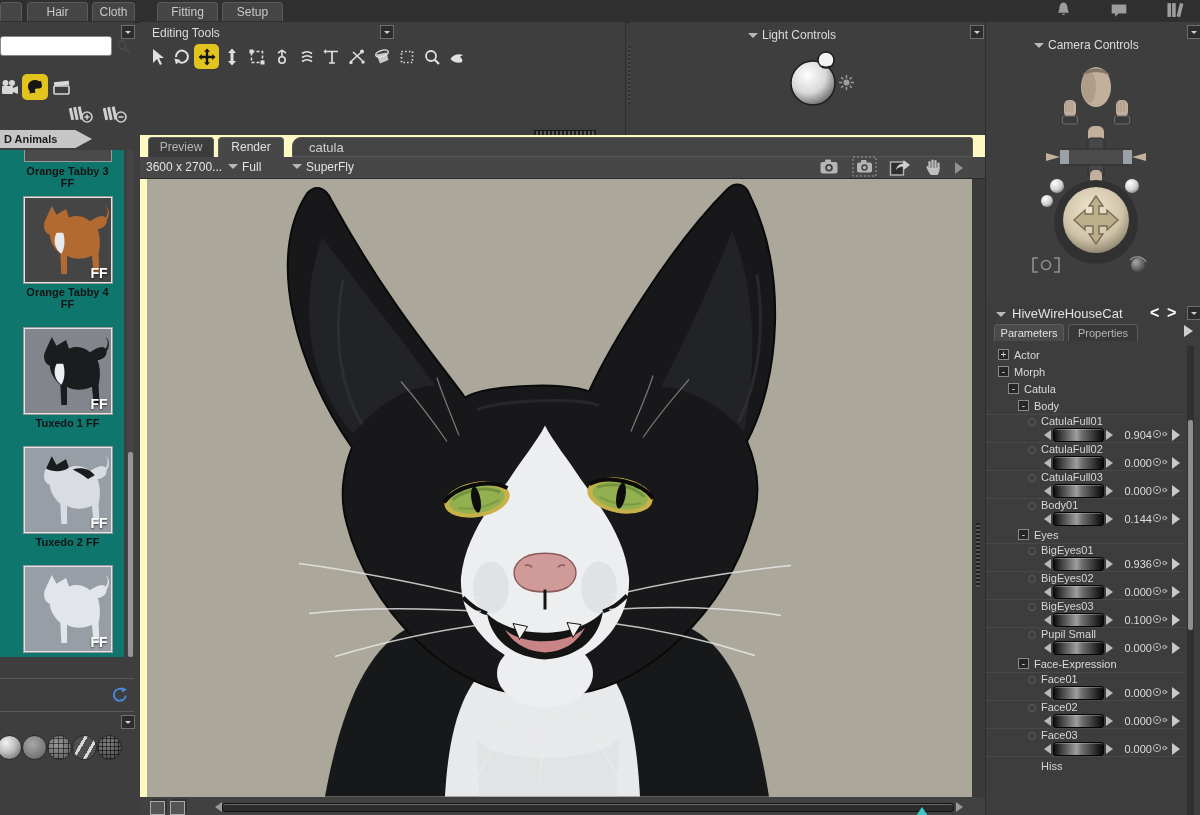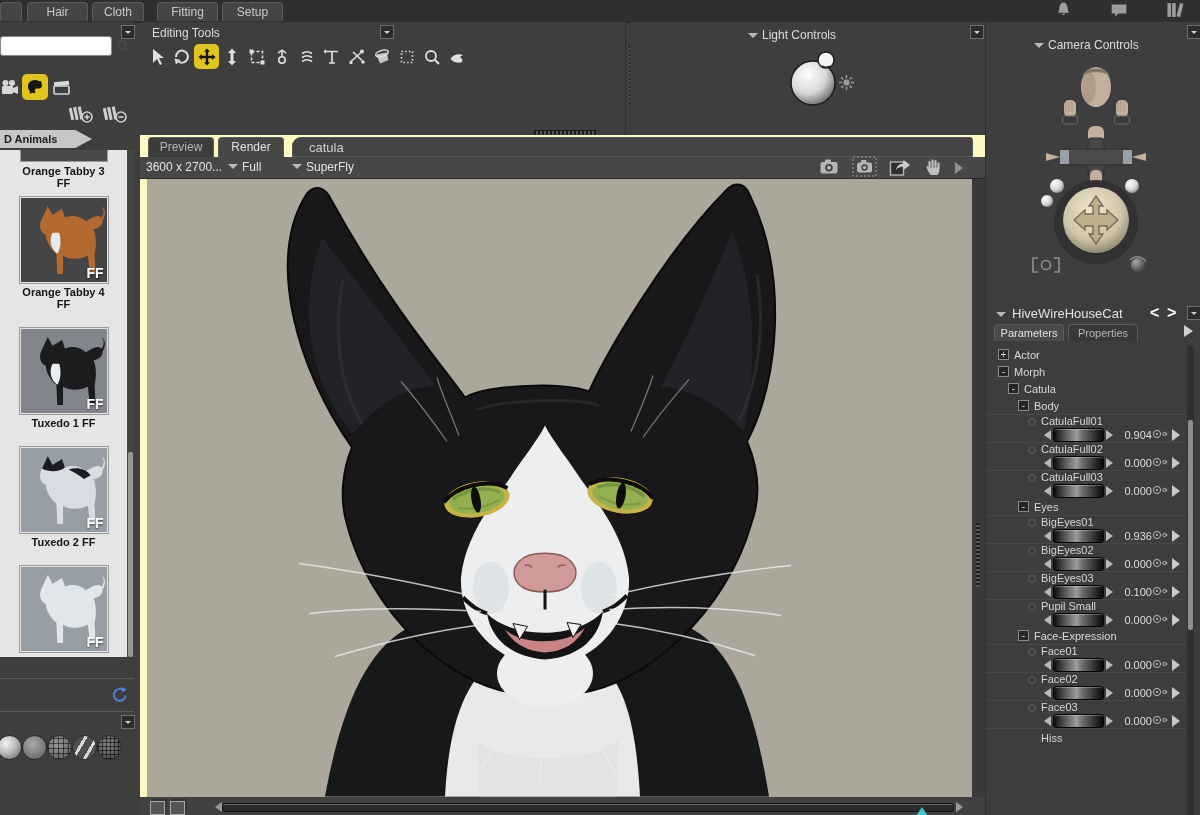--- a/index.html
+++ b/index.html
@@ -25,22 +25,22 @@
   
   #sidebar{left:0;top:22px;width:134px;height:793px;background:#3e3e3e;}
   #side-search{position:absolute;left:0px;top:14px;width:112px;height:20px;background:#fff;border:1px solid #888;
     border-radius:3px;font-size:12px;color:#222;padding:0 6px;box-sizing:border-box;}
   #side-iconrow{position:absolute;left:0;top:52px;width:134px;height:34px;}
   .pal-btn{position:absolute;left:22px;top:0px;width:26px;height:26px;background:#e2c41f;border-radius:5px;
     display:flex;align-items:center;justify-content:center;}
   #animals-tab{position:absolute;left:0;top:108px;width:92px;height:18px;background:#c6c6c6;color:#1d1d1d;
     font-weight:bold;font-size:11px;line-height:18px;padding-left:4px;box-sizing:border-box;
     clip-path:polygon(0 0,82% 0,100% 50%,82% 100%,0 100%);}
-  #library-list{position:absolute;left:0;top:128px;width:127px;height:507px;background:#e5e5e5;overflow:hidden;
-    display:flex;flex-direction:column;align-items:center;}
+  #library-list{position:absolute;left:0;top:128px;width:113px;height:507px;background:#0f766e;overflow:hidden;
+    display:flex;flex-direction:column;align-items:center;padding-left:11px;}
   .lib-sliver{width:88px;height:12px;background:#4a4a4a;border:1px solid #9a9a9a;border-top:none;box-sizing:border-box;}
   .lib-thumb{position:relative;width:88px;height:86px;border:1px solid #e4e4e4;outline:1px solid #9a9a9a;box-sizing:border-box;}
   .lib-thumb svg{width:100%;height:100%;display:block;}
   .lib-wm{position:absolute;right:3px;bottom:1px;color:#fff;font-weight:bold;font-size:14px;text-shadow:0 1px 2px rgba(0,0,0,.6);}
   .lib-label{margin-top:3px;text-align:center;font-size:11px;font-weight:bold;color:#141414;line-height:12px;}
   #side-scroll{position:absolute;left:127px;top:128px;width:7px;height:507px;background:#454545;}
   #side-scroll .thumb{position:absolute;left:1px;top:302px;width:5px;height:205px;background:#979797;border-radius:2px;}
   #side-refresh{position:absolute;left:0;top:656px;width:134px;height:33px;border-top:1px solid #5a5a5a;}
   #side-styles{position:absolute;left:0;top:689px;width:134px;height:104px;border-top:1px solid #5a5a5a;}
   .ball{position:absolute;top:23px;width:25px;height:25px;border-radius:50%;border:1px solid #2a2a2a;box-sizing:border-box;}
@@ -123,21 +123,21 @@
         <path style="fill:var(--c-cap)" d="M22 20 L28 7 L33 16 L43 10 L46 19 C40 24 29 24 22 20 Z"></path>
         <path style="fill:var(--c-cap)" d="M50 21 C58 18 68 20 73 27 L66 31 C60 26 55 24 50 21 Z"></path>
       </symbol>
     </defs>
   </svg>
 
   <div class="abs" id="topbar">
     <div id="top-tabs">
         <div class="top-tab partial" style="left: 0px;"></div>
         <div class="top-tab" style="left: 27px; width: 61px; padding: 0px;">Hair</div>
-        <div class="top-tab" style="left: 92px; width: 52px; padding: 0px;">Cloth</div>
+        <div class="top-tab" style="left: 92px; width: 43px; padding: 0px;">Cloth</div>
         <div class="top-tab" style="left: 157px; width: 61px; padding: 0px;">Fitting</div>
         <div class="top-tab" style="left: 222px; width: 61px; padding: 0px;">Setup</div>
       </div>
     <div id="topright-icons">
       <span>
         <svg width="17" height="17" viewBox="0 0 16 16">
             <path d="M8,1.5 C5.2,1.5 4.2,4.5 4.1,7.5 L3,11 H13 L11.9,7.5 C11.8,4.5 10.8,1.5 8,1.5 Z" fill="#9d9d9d"></path>
             <path d="M6.4,12 a1.7,1.7 0 0 0 3.2,0 Z" fill="#9d9d9d"></path>
           </svg>
       </span>
@@ -529,20 +529,36 @@
             <span class="p-next"></span>
           </div>
         </div>
         <div class="p-dial" style="padding-left: 55px;">
           <div class="p-lab">CatulaFull03</div>
           <div class="p-sl" style="margin-left: -2px;">
             <span class="arr-l"></span>
             <span class="p-bar"></span>
             <span class="arr-r"></span>
             <span class="p-val">0.000</span>
+            <span><svg width="18" height="12" viewBox="0 0 18 12">
+                <circle cx="5" cy="6" r="3.6" fill="none" stroke="#b9b9b9"></circle>
+                <circle cx="5" cy="6" r="1.1" fill="#b9b9b9"></circle>
+                <circle cx="12.5" cy="6" r="1.7" fill="none" stroke="#b9b9b9"></circle>
+                <path d="M14.6,5 a2.4,2.4 0 0 1 0,2" stroke="#b9b9b9" fill="none"></path>
+              </svg></span>
+            <span class="p-next"></span>
+          </div>
+        </div>
+        <div class="p-dial" style="padding-left: 55px;">
+          <div class="p-lab">Body01</div>
+          <div class="p-sl" style="margin-left: -2px;">
+            <span class="arr-l"></span>
+            <span class="p-bar"></span>
+            <span class="arr-r"></span>
+            <span class="p-val">0.144</span>
             <span><svg width="18" height="12" viewBox="0 0 18 12">
                 <circle cx="5" cy="6" r="3.6" fill="none" stroke="#b9b9b9"></circle>
                 <circle cx="5" cy="6" r="1.1" fill="#b9b9b9"></circle>
                 <circle cx="12.5" cy="6" r="1.7" fill="none" stroke="#b9b9b9"></circle>
                 <path d="M14.6,5 a2.4,2.4 0 0 1 0,2" stroke="#b9b9b9" fill="none"></path>
               </svg></span>
             <span class="p-next"></span>
           </div>
         </div>
         <div class="p-group" style="padding-left: 32px;">

